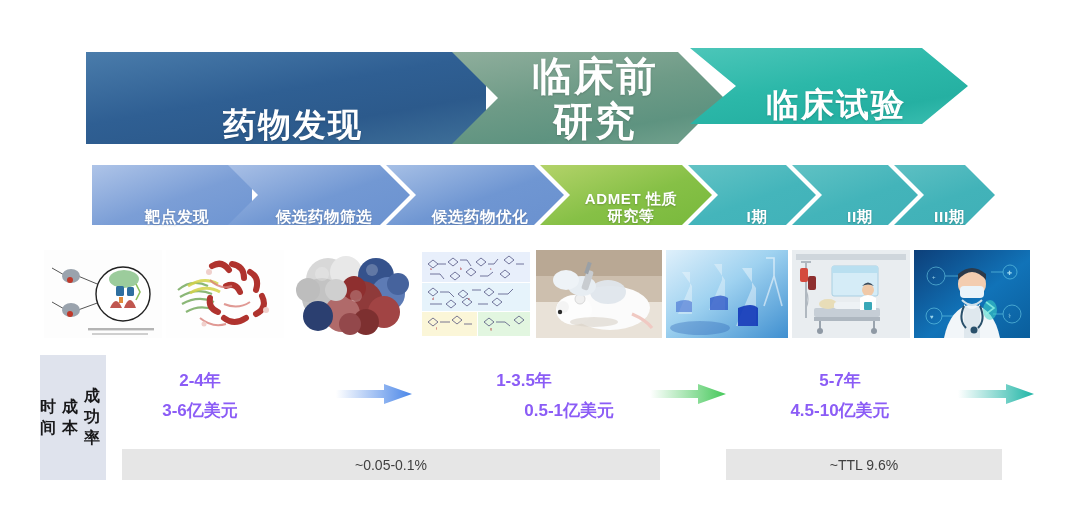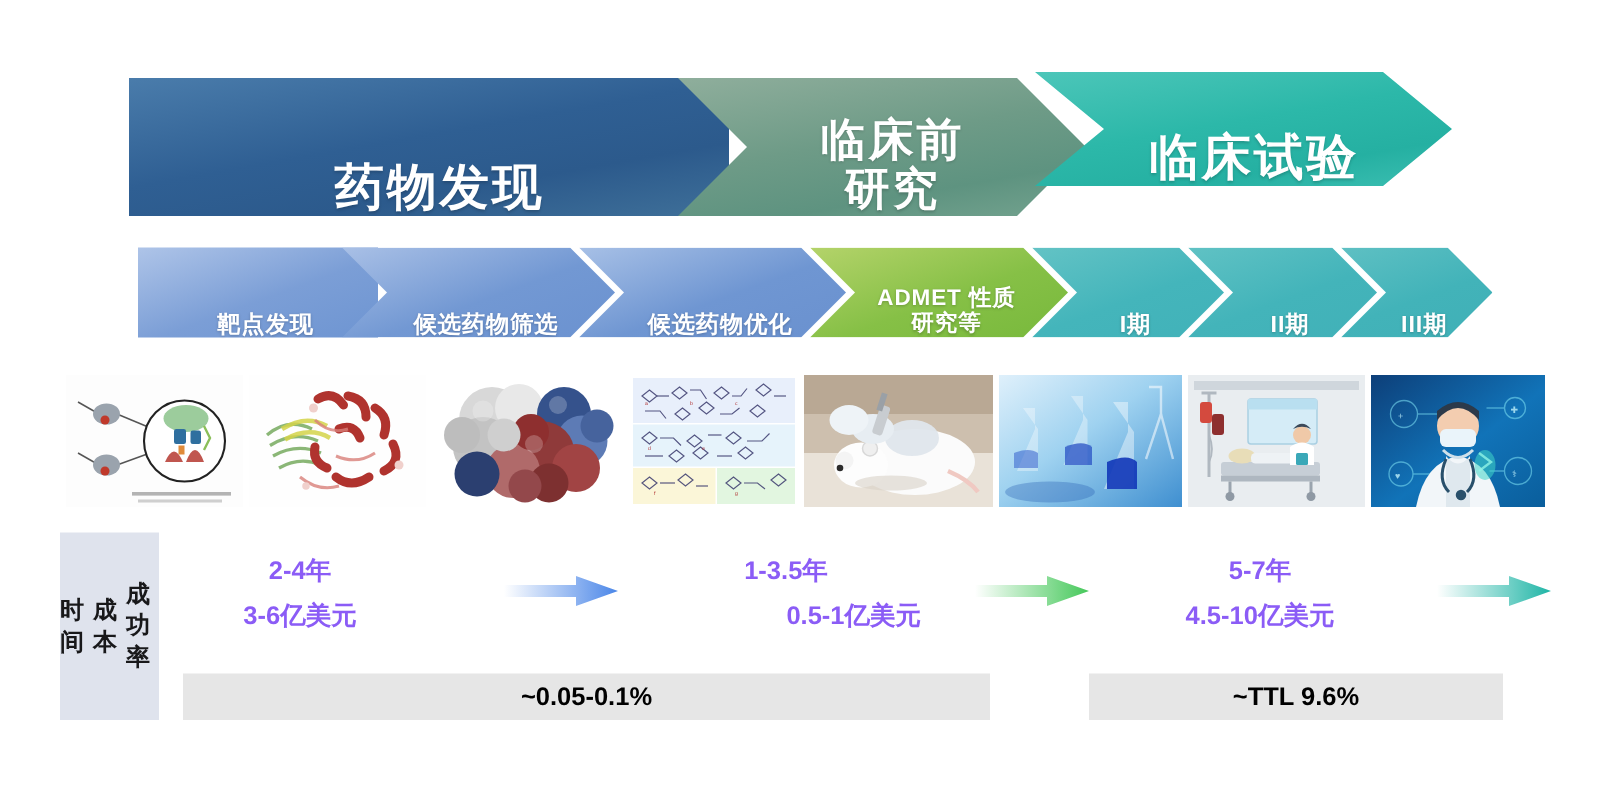--- a/index.html
+++ b/index.html
@@ -53,21 +53,21 @@
     background: linear-gradient(170deg,#4a7cab 0%, #2f5f93 45%, #2c5a8c 70%, #3f7099 100%);
   }
   #stage-1 {
     left: 452px; top: 52px; width: 272px; height: 92px;
     background: linear-gradient(170deg,#8fae9c 0%, #6e9b87 45%, #5e9380 75%, #74a38f 100%);
   }
   #stage-2 {
     left: 690px; top: 48px; width: 278px; height: 76px;
     background: linear-gradient(170deg,#4cc6b9 0%, #2cb8a9 45%, #25b0a2 75%, #3cbfb2 100%);
   }
-  #stage-1 .stage-label { font-size: 30px; }
+  #stage-1 .stage-label { font-size: 40px; }
 
   
   .step-label {
     font-size: 15.5px;
     font-weight: 700;
     letter-spacing: .6px;
     text-shadow: 0 1px 2px rgba(0,0,0,.22);
     padding-left: 10px;
   }
   .step { top: 165px; height: 60px; }
@@ -131,23 +131,23 @@
   .arrow svg { display: block; width: 100%; height: 100%; }
 
   .rate-bar {
     position: absolute;
     top: 449px;
     height: 31px;
     background: #e6e6e6;
     display: flex;
     align-items: center;
     justify-content: center;
-    font-size: 17px;
-    font-weight: 700;
-    color: #000000;
+    font-size: 14px;
+    font-weight: 400;
+    color: #404040;
   }
 </style>
 </head>
 <body>
 
 <div id="canvas">
 
   <div class="chev" id="stage-0">
     <span class="stage-label">药物发现</span>
   </div>

